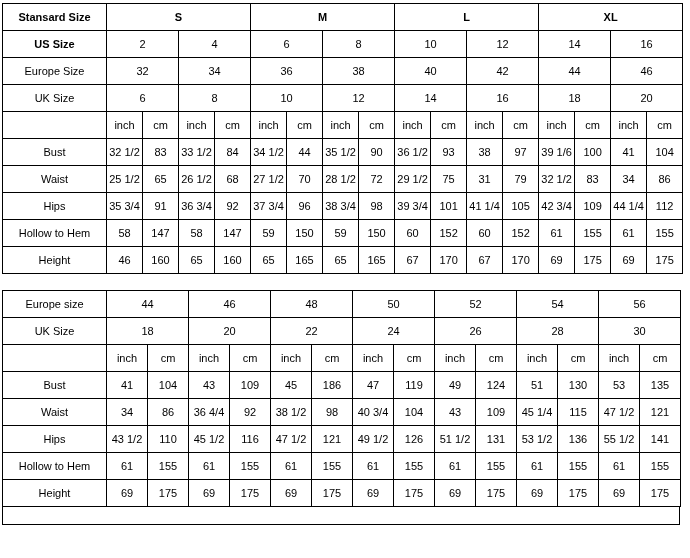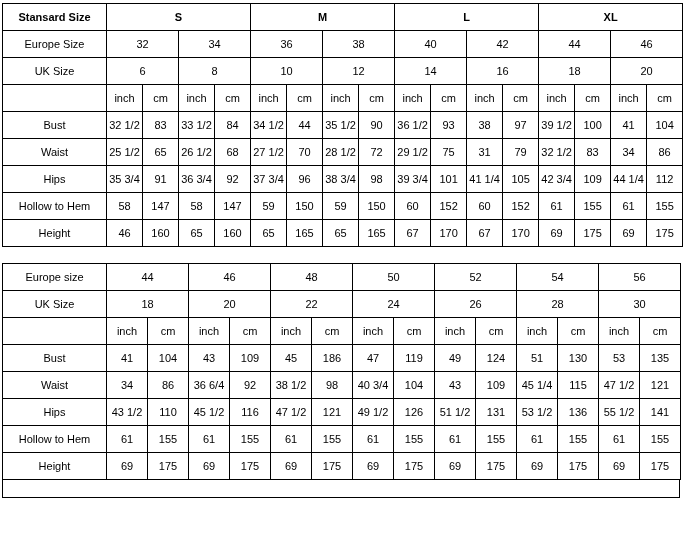--- a/index.html
+++ b/index.html
@@ -98,20 +98,31 @@
     </colgroup>
     <tbody>
       <tr>
         <td class="hdr-label">Stansard Size</td>
         <td class="group-hdr" colspan="4">S</td>
         <td class="group-hdr" colspan="4">M</td>
         <td class="group-hdr" colspan="4">L</td>
         <td class="group-hdr" colspan="4">XL</td>
       </tr>
 
+      <tr>
+        <td class="hdr-label">US Size</td>
+        <td class="val" colspan="2">2</td>
+        <td class="val" colspan="2">4</td>
+        <td class="val" colspan="2">6</td>
+        <td class="val" colspan="2">8</td>
+        <td class="val" colspan="2">10</td>
+        <td class="val" colspan="2">12</td>
+        <td class="val" colspan="2">14</td>
+        <td class="val" colspan="2">16</td>
+      </tr>
 
       <tr>
         <td class="row-label">Europe Size</td>
         <td class="val" colspan="2">32</td>
         <td class="val" colspan="2">34</td>
         <td class="val" colspan="2">36</td>
         <td class="val" colspan="2">38</td>
         <td class="val" colspan="2">40</td>
         <td class="val" colspan="2">42</td>
         <td class="val" colspan="2">44</td>
@@ -157,21 +168,21 @@
         <td class="val">33 1/2</td>
         <td class="val">84</td>
         <td class="val">34 1/2</td>
         <td class="val">44</td>
         <td class="val">35 1/2</td>
         <td class="val">90</td>
         <td class="val">36 1/2</td>
         <td class="val">93</td>
         <td class="val">38</td>
         <td class="val">97</td>
-        <td class="val">39 1/2</td>
+        <td class="val">39 1/6</td>
         <td class="val">100</td>
         <td class="val">41</td>
         <td class="val">104</td>
       </tr>
 
       <tr>
         <td class="row-label">Waist</td>
         <td class="val">25 1/2</td>
         <td class="val">65</td>
         <td class="val">26 1/2</td>
@@ -329,21 +340,21 @@
         <td class="val">51</td>
         <td class="val">130</td>
         <td class="val">53</td>
         <td class="val">135</td>
       </tr>
 
       <tr>
         <td class="row-label">Waist</td>
         <td class="val">34</td>
         <td class="val">86</td>
-        <td class="val">36 6/4</td>
+        <td class="val">36 4/4</td>
         <td class="val">92</td>
         <td class="val">38 1/2</td>
         <td class="val">98</td>
         <td class="val">40 3/4</td>
         <td class="val">104</td>
         <td class="val">43</td>
         <td class="val">109</td>
         <td class="val">45 1/4</td>
         <td class="val">115</td>
         <td class="val">47 1/2</td>

